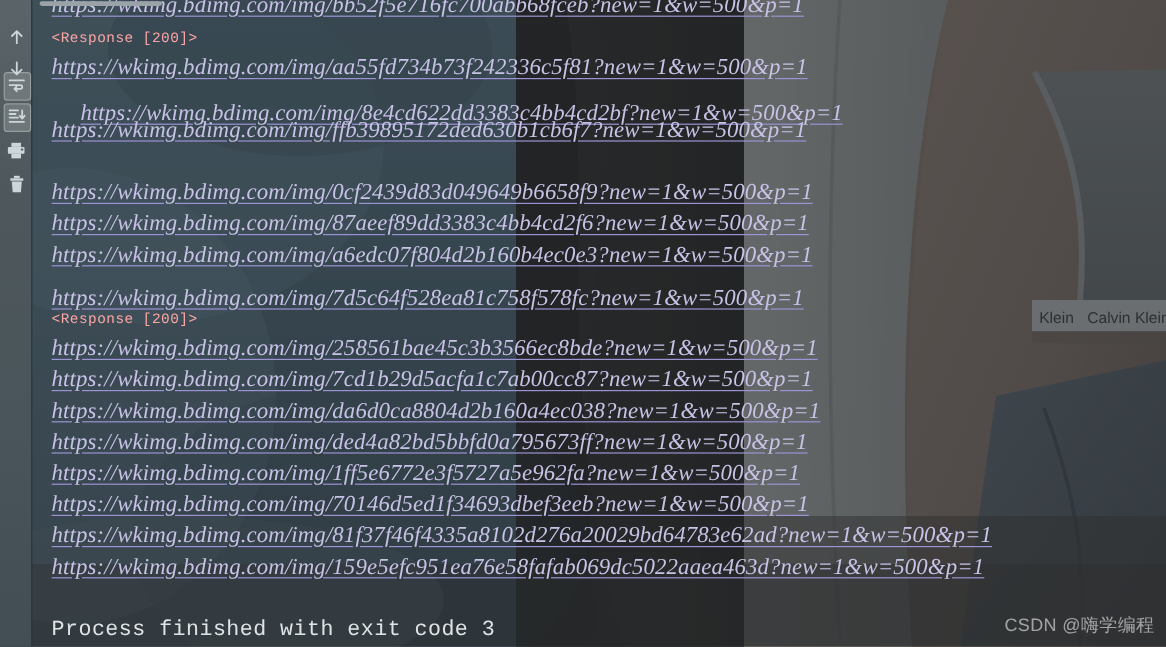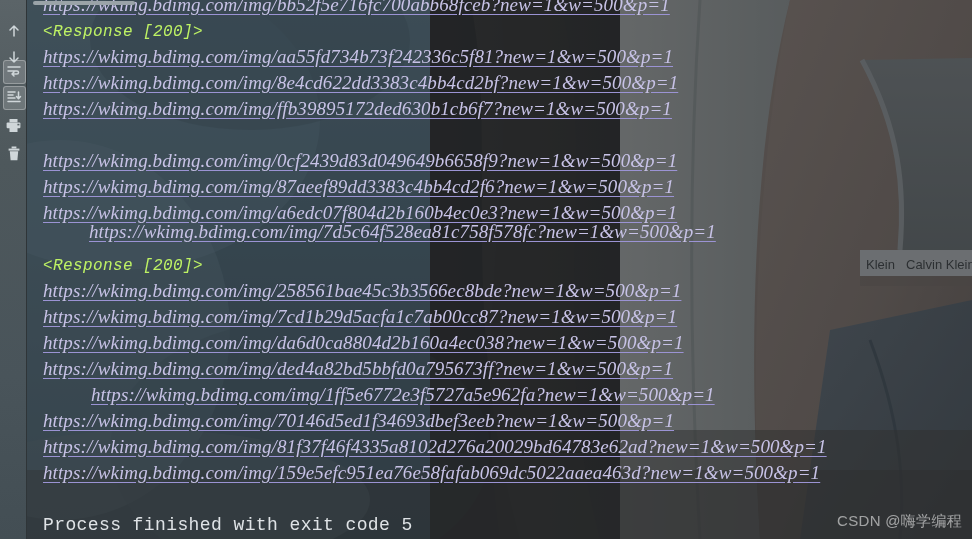--- a/index.html
+++ b/index.html
@@ -89,24 +89,23 @@
     font-size:19px;
     color:#c7c2e6;
     text-decoration:underline;
     text-decoration-color:#9b93d4;
     text-underline-offset:3px;
     letter-spacing:0.1px;
     cursor:pointer;
   }
   .line .resp {
     font-family:"Liberation Mono", monospace;
-    font-size:16px;
-    color:#bef264;
+    font-size:12px;
+    color:#fca5a5;
     letter-spacing:0.4px;
-    font-style:italic;
   }
   .line .proc {
     font-family:"Liberation Mono", monospace;
     font-size:18px;
     color:#dfe3e6;
     letter-spacing:0.4px;
   }
 
   
   .watermark {
@@ -236,33 +235,33 @@
   </div>
 
   <div class="hscroll">
     <div class="thumb"></div>
   </div>
 
   <div class="console">
       <div class="line" style="top: -8px;"><span class="url">https://wkimg.bdimg.com/img/bb52f5e716fc700abb68fceb?new=1&amp;w=500&amp;p=1</span></div>
       <div class="line" style="top: 18px;"><span class="resp">&lt;Response [200]&gt;</span></div>
       <div class="line" style="top: 44px;"><span class="url">https://wkimg.bdimg.com/img/aa55fd734b73f242336c5f81?new=1&amp;w=500&amp;p=1</span></div>
-      <div class="line" style="top: 70px;"><span class="url">https://wkimg.bdimg.com/img/8e4cd622dd3383c4bb4cd2bf?new=1&amp;w=500&amp;p=1</span></div>
+      <div class="line" style="top: 82px; margin-left: 24px;"><span class="url">https://wkimg.bdimg.com/img/8e4cd622dd3383c4bb4cd2bf?new=1&amp;w=500&amp;p=1</span></div>
       <div class="line" style="top: 96px;"><span class="url">https://wkimg.bdimg.com/img/ffb39895172ded630b1cb6f7?new=1&amp;w=500&amp;p=1</span></div>
       <div class="line" style="top: 148px;"><span class="url">https://wkimg.bdimg.com/img/0cf2439d83d049649b6658f9?new=1&amp;w=500&amp;p=1</span></div>
       <div class="line" style="top: 174px;"><span class="url">https://wkimg.bdimg.com/img/87aeef89dd3383c4bb4cd2f6?new=1&amp;w=500&amp;p=1</span></div>
       <div class="line" style="top: 200px;"><span class="url">https://wkimg.bdimg.com/img/a6edc07f804d2b160b4ec0e3?new=1&amp;w=500&amp;p=1</span></div>
-      <div class="line" style="top: 219px; margin-left: 46px;"><span class="url">https://wkimg.bdimg.com/img/7d5c64f528ea81c758f578fc?new=1&amp;w=500&amp;p=1</span></div>
+      <div class="line" style="top: 236px;"><span class="url">https://wkimg.bdimg.com/img/7d5c64f528ea81c758f578fc?new=1&amp;w=500&amp;p=1</span></div>
       <div class="line" style="top: 252px;"><span class="resp">&lt;Response [200]&gt;</span></div>
       <div class="line" style="top: 278px;"><span class="url">https://wkimg.bdimg.com/img/258561bae45c3b3566ec8bde?new=1&amp;w=500&amp;p=1</span></div>
       <div class="line" style="top: 304px;"><span class="url">https://wkimg.bdimg.com/img/7cd1b29d5acfa1c7ab00cc87?new=1&amp;w=500&amp;p=1</span></div>
       <div class="line" style="top: 330px;"><span class="url">https://wkimg.bdimg.com/img/da6d0ca8804d2b160a4ec038?new=1&amp;w=500&amp;p=1</span></div>
       <div class="line" style="top: 356px;"><span class="url">https://wkimg.bdimg.com/img/ded4a82bd5bbfd0a795673ff?new=1&amp;w=500&amp;p=1</span></div>
-      <div class="line" style="top: 382px; margin-left: 48px;"><span class="url">https://wkimg.bdimg.com/img/1ff5e6772e3f5727a5e962fa?new=1&amp;w=500&amp;p=1</span></div>
+      <div class="line" style="top: 382px;"><span class="url">https://wkimg.bdimg.com/img/1ff5e6772e3f5727a5e962fa?new=1&amp;w=500&amp;p=1</span></div>
       <div class="line" style="top: 408px;"><span class="url">https://wkimg.bdimg.com/img/70146d5ed1f34693dbef3eeb?new=1&amp;w=500&amp;p=1</span></div>
       <div class="line" style="top: 434px;"><span class="url">https://wkimg.bdimg.com/img/81f37f46f4335a8102d276a20029bd64783e62ad?new=1&amp;w=500&amp;p=1</span></div>
       <div class="line" style="top: 460px;"><span class="url">https://wkimg.bdimg.com/img/159e5efc951ea76e58fafab069dc5022aaea463d?new=1&amp;w=500&amp;p=1</span></div>
       <div class="line" style="top: 486px;"></div>
-      <div class="line" style="top: 512px;"><span class="proc">Process finished with exit code 5</span></div>
+      <div class="line" style="top: 512px;"><span class="proc">Process finished with exit code 3</span></div>
     </div>
 
   <div class="watermark">CSDN @嗨学编程</div>
 </div>
 
 </body></html>

